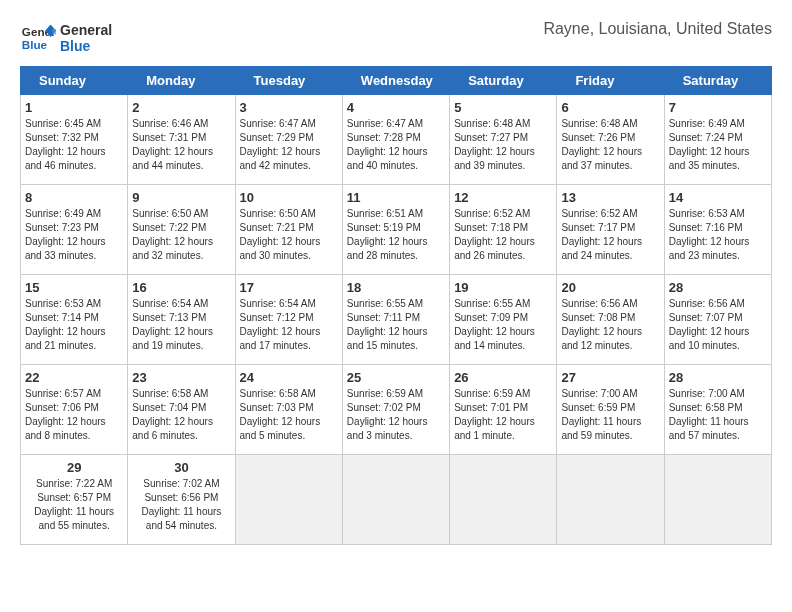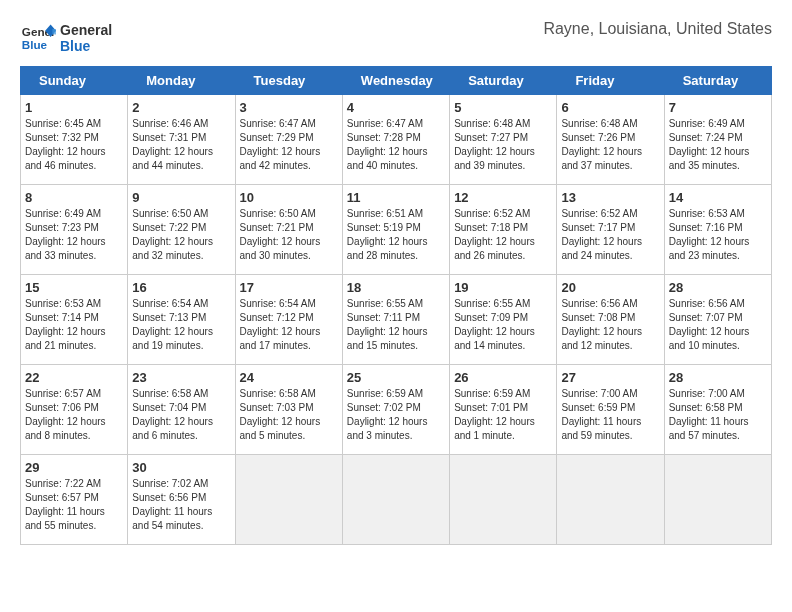--- a/index.html
+++ b/index.html
@@ -59,20 +59,21 @@
       padding: 5px 4px;
       border: 1px solid #ccc;
       height: 90px;
       background: #fff;
     }
     tbody tr td.empty {
       background: #f0f0f0;
     }
     tbody tr:last-child td {
       border-bottom: 1px solid #ccc;
+      text-align: center;
     }
     .day-num {
       font-size: 13px;
       font-weight: bold;
       display: block;
       margin-bottom: 2px;
     }
     .day-info {
       font-size: 10px;
       line-height: 1.4;

